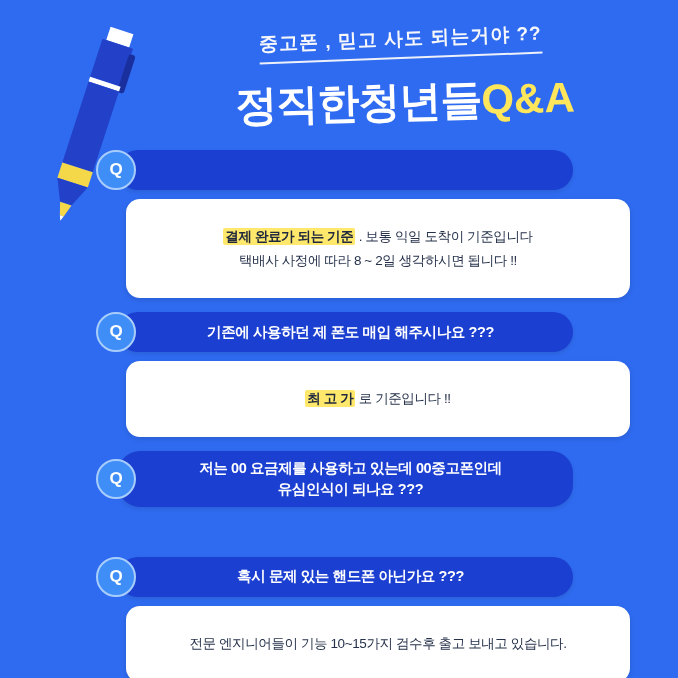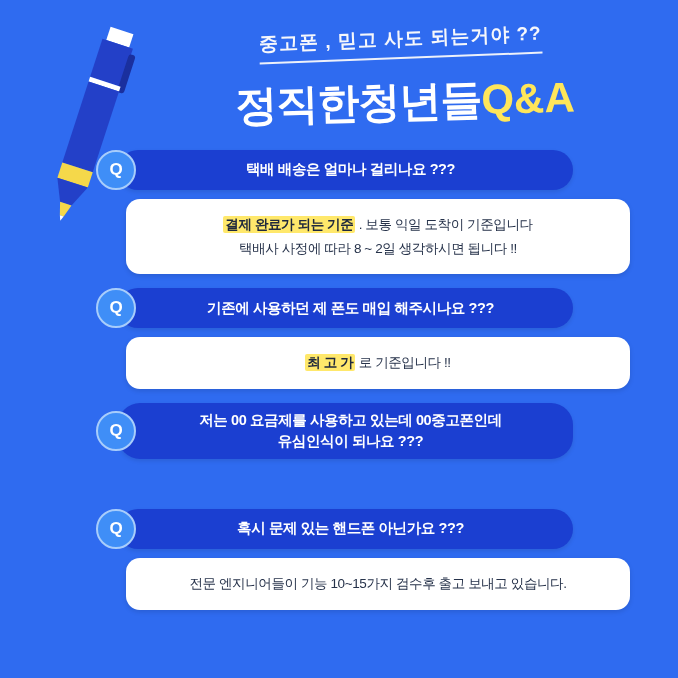--- a/index.html
+++ b/index.html
@@ -107,21 +107,21 @@
     font-weight: bold;
     line-height: 1.45;
     text-align: center;
     letter-spacing: -0.4px;
   }
 
   .a-card {
     margin: 9px 48px 0 126px;
     background: #ffffff;
     border-radius: 14px;
-    padding: 14px 18px;
+    padding: 26px 18px;
     box-sizing: border-box;
     text-align: center;
     box-shadow: 0 2px 5px rgba(0,0,0,0.12);
   }
   .a-line {
     color: #26324a;
     font-size: 13.5px;
     line-height: 1.75;
     letter-spacing: -0.4px;
     white-space: nowrap;
@@ -182,21 +182,20 @@
     <span>정직한청년들</span><span class="qa">Q&amp;A</span>
   </div>
 </div>
 
 <div class="watermark"></div>
 
 <div class="qa-list" id="qa-list">
     <div class="qa-block">
       <div class="q-row">
         <div class="q-badge">Q</div>
-        <div class="q-text">택배 배송은 얼마나 걸리나요 ???</div>
       </div>
       <div class="a-card">
         <div class="a-line"><span class="hl">결제 완료가 되는 기준</span><span> . 보통 익일 도착이 기준입니다</span></div>
         <div class="a-line"><span>택배사 사정에 따라 8 ~ 2일 생각하시면 됩니다 !!</span></div>
       </div>
     </div>
     <div class="qa-block">
       <div class="q-row">
         <div class="q-badge">Q</div>
         <div class="q-text">기존에 사용하던 제 폰도 매입 해주시나요 ???</div>

